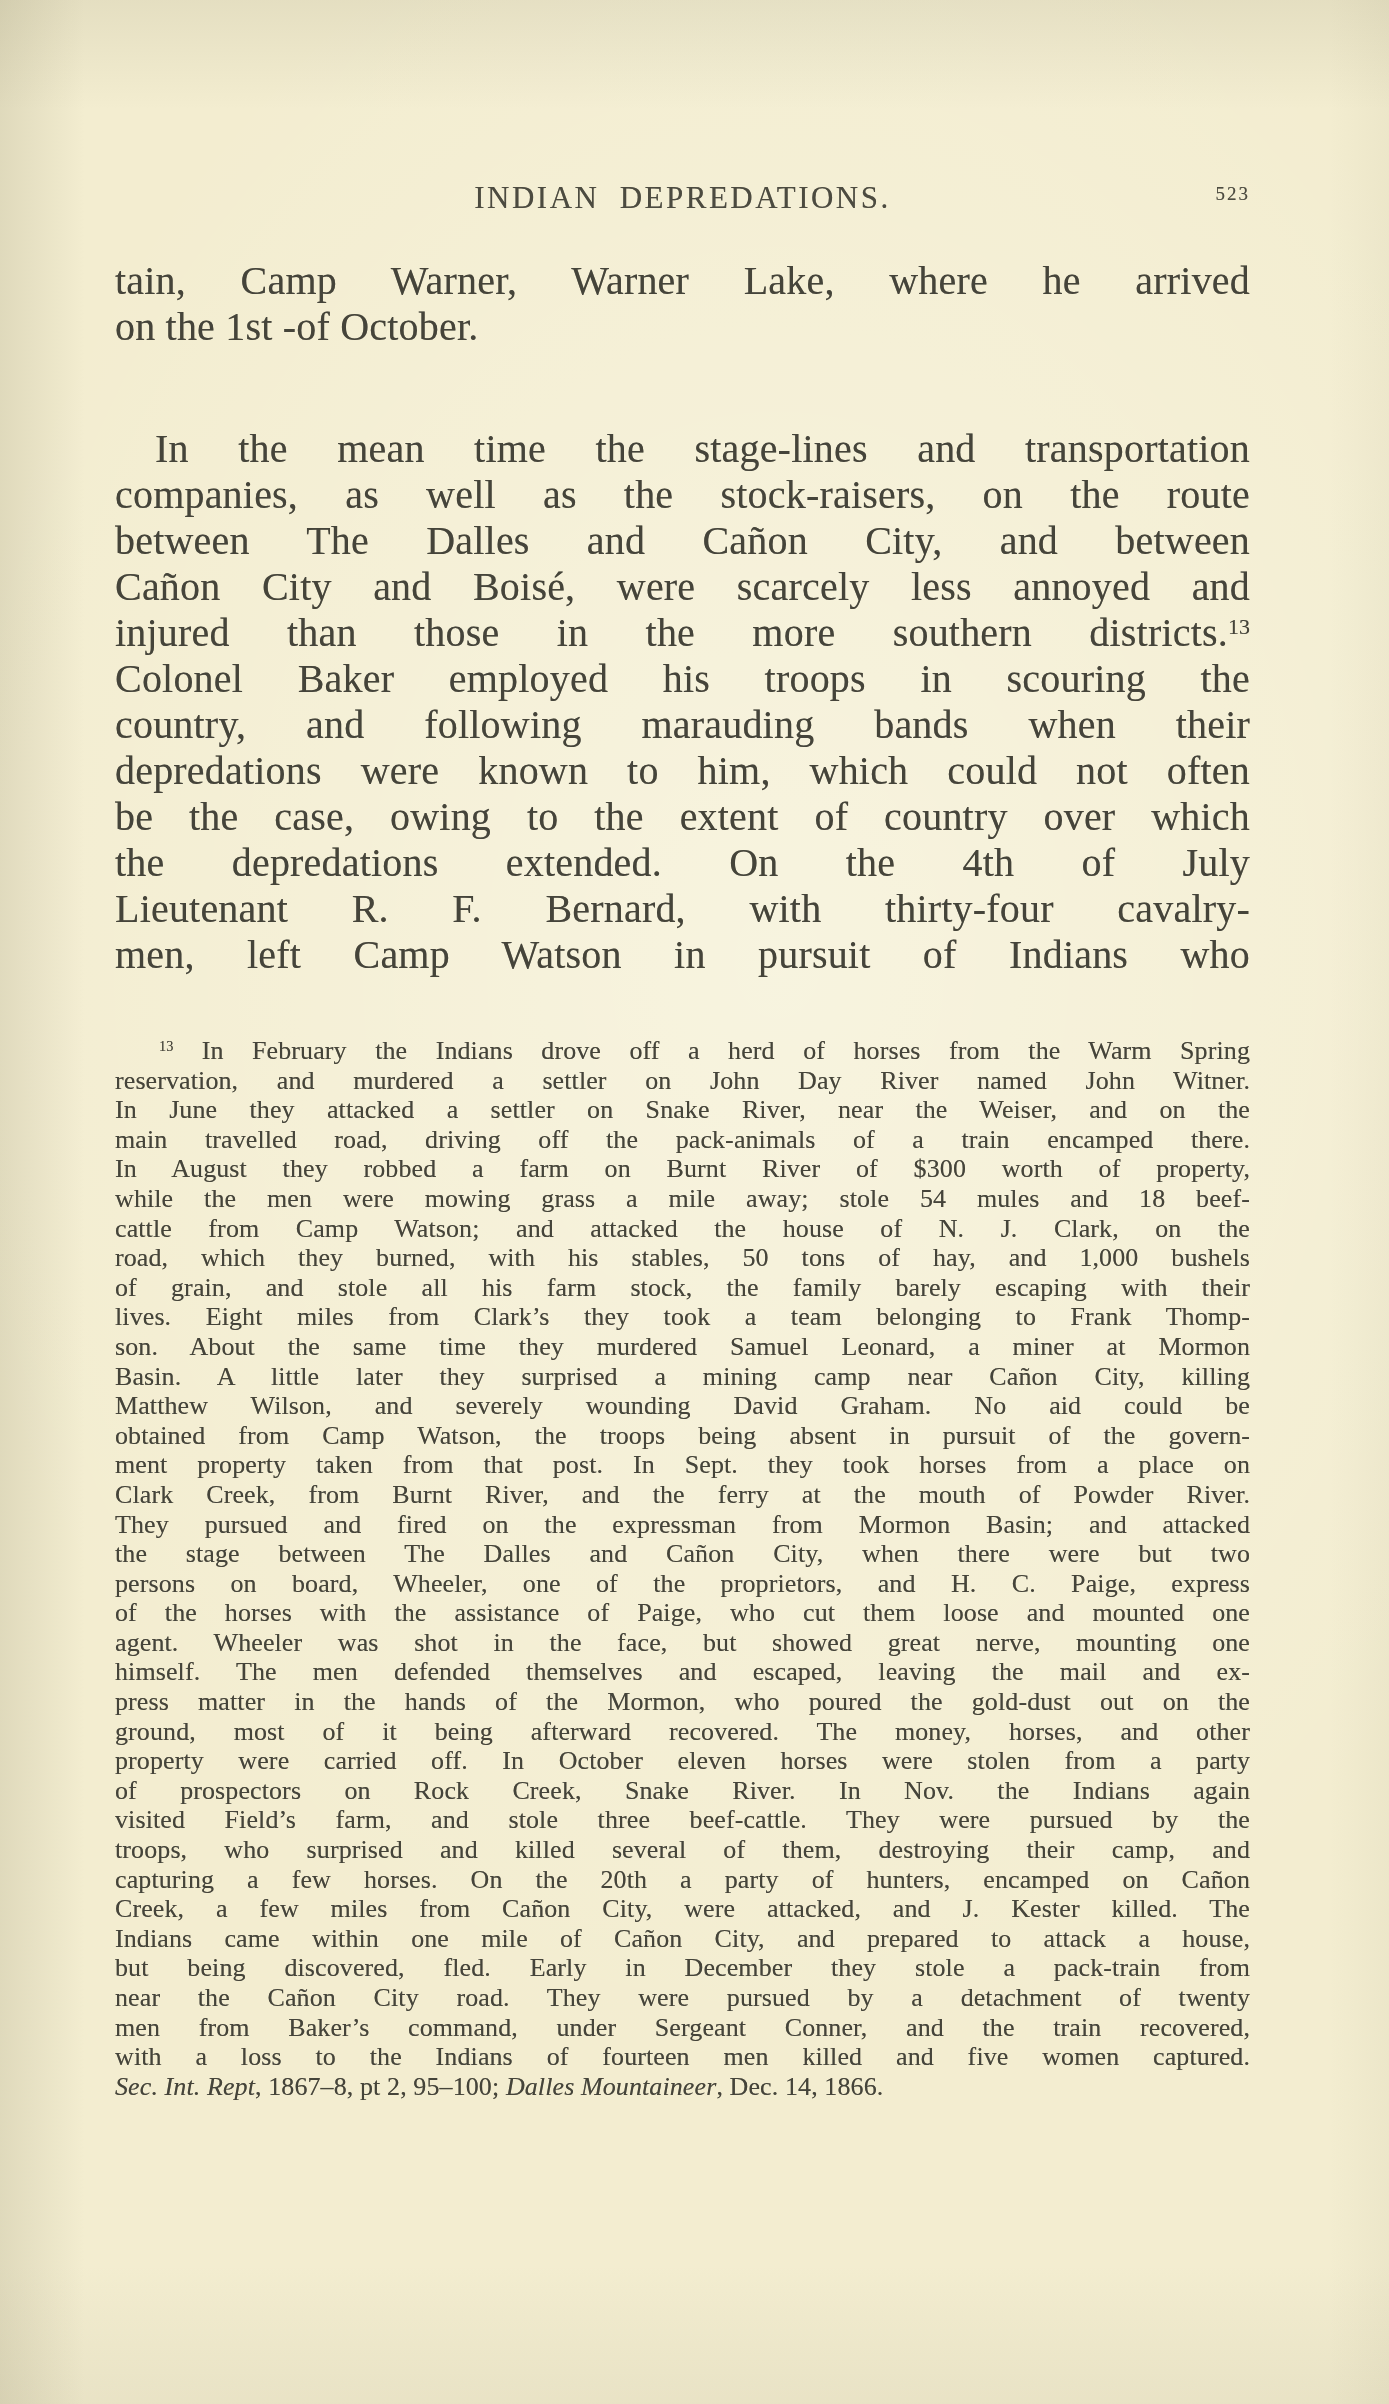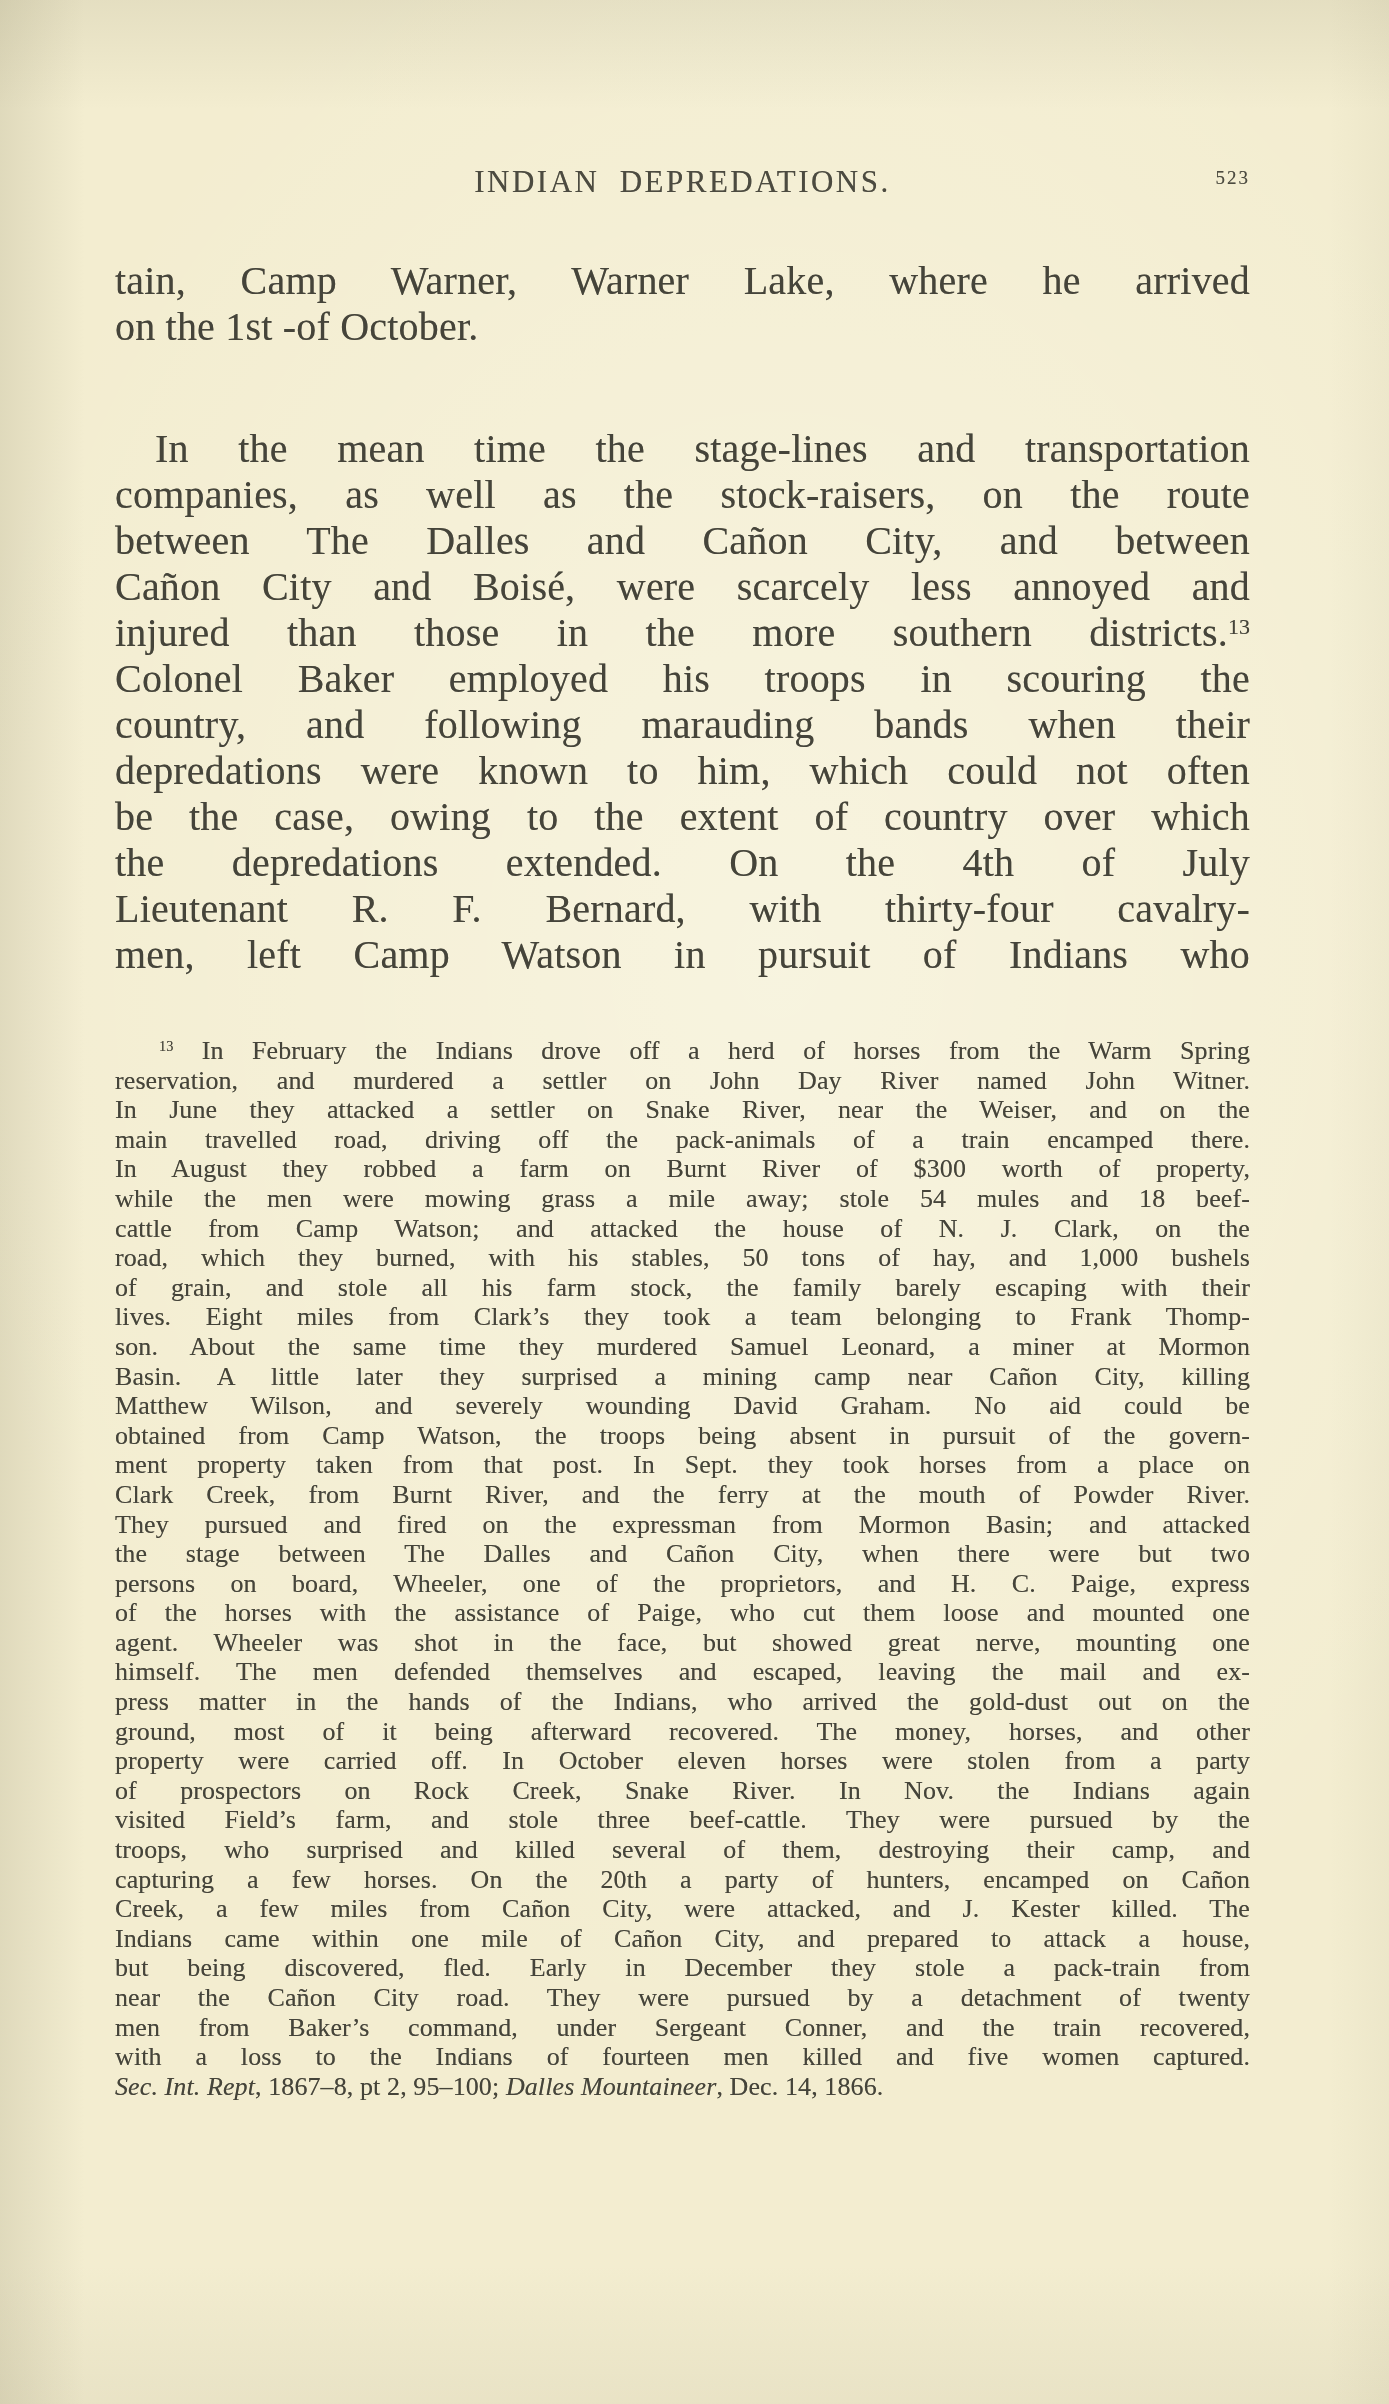--- a/index.html
+++ b/index.html
@@ -21,21 +21,21 @@
     background-image:
       radial-gradient(ellipse 85% 65% at 56% 40%, rgba(255,255,248,0.38), rgba(255,255,248,0) 72%),
       linear-gradient(90deg, rgba(110,105,72,0.15), rgba(110,105,72,0) 85px),
       linear-gradient(180deg, rgba(110,105,72,0.11), rgba(110,105,72,0) 110px),
       linear-gradient(0deg, rgba(110,105,72,0.08), rgba(110,105,72,0) 140px),
       linear-gradient(270deg, rgba(110,105,72,0.05), rgba(110,105,72,0) 60px);
     color:var(--ink);
     text-shadow:0 0 0.4px rgba(69,68,58,0.5);
   }
   .page-header{
-    position:absolute;top:164px;left:115px;width:1135px;height:42px;
+    position:absolute;top:180px;left:115px;width:1135px;height:42px;
   }
   .running-title{
     text-align:center;
     font-size:31px;
     letter-spacing:2.5px;
     word-spacing:10px;
     color:var(--ink-soft);
   }
   .page-number{
     position:absolute;right:0;top:3px;
@@ -116,21 +116,21 @@
         <div class="line"><span>Matthew Wilson, and severely wounding David Graham.  No aid could be</span></div>
         <div class="line"><span>obtained from Camp Watson, the troops being absent in pursuit of the govern-</span></div>
         <div class="line"><span>ment property taken from that post.  In Sept. they took horses from a place on</span></div>
         <div class="line"><span>Clark Creek, from Burnt River, and the ferry at the mouth of Powder River.</span></div>
         <div class="line"><span>They pursued and fired on the expressman from Mormon Basin; and attacked</span></div>
         <div class="line"><span>the stage between The Dalles and Cañon City, when there were but two</span></div>
         <div class="line"><span>persons on board, Wheeler, one of the proprietors, and H. C. Paige, express</span></div>
         <div class="line"><span>of the horses with the assistance of Paige, who cut them loose and mounted one</span></div>
         <div class="line"><span>agent.  Wheeler was shot in the face, but showed great nerve, mounting one</span></div>
         <div class="line"><span>himself.  The men defended themselves and escaped, leaving the mail and ex-</span></div>
-        <div class="line"><span>press matter in the hands of the Indians, who arrived the gold-dust out on the</span></div>
+        <div class="line"><span>press matter in the hands of the Mormon, who poured the gold-dust out on the</span></div>
         <div class="line"><span>ground, most of it being afterward recovered.  The money, horses, and other</span></div>
         <div class="line"><span>property were carried off.  In October eleven horses were stolen from a party</span></div>
         <div class="line"><span>of prospectors on Rock Creek, Snake River.  In Nov. the Indians again</span></div>
         <div class="line"><span>visited Field’s farm, and stole three beef-cattle.  They were pursued by the</span></div>
         <div class="line"><span>troops, who surprised and killed several of them, destroying their camp, and</span></div>
         <div class="line"><span>capturing a few horses.  On the 20th a party of hunters, encamped on Cañon</span></div>
         <div class="line"><span>Creek, a few miles from Cañon City, were attacked, and J. Kester killed.  The</span></div>
         <div class="line"><span>Indians came within one mile of Cañon City, and prepared to attack a house,</span></div>
         <div class="line"><span>but being discovered, fled.  Early in December they stole a pack-train from</span></div>
         <div class="line"><span>near the Cañon City road.  They were pursued by a detachment of twenty</span></div>

